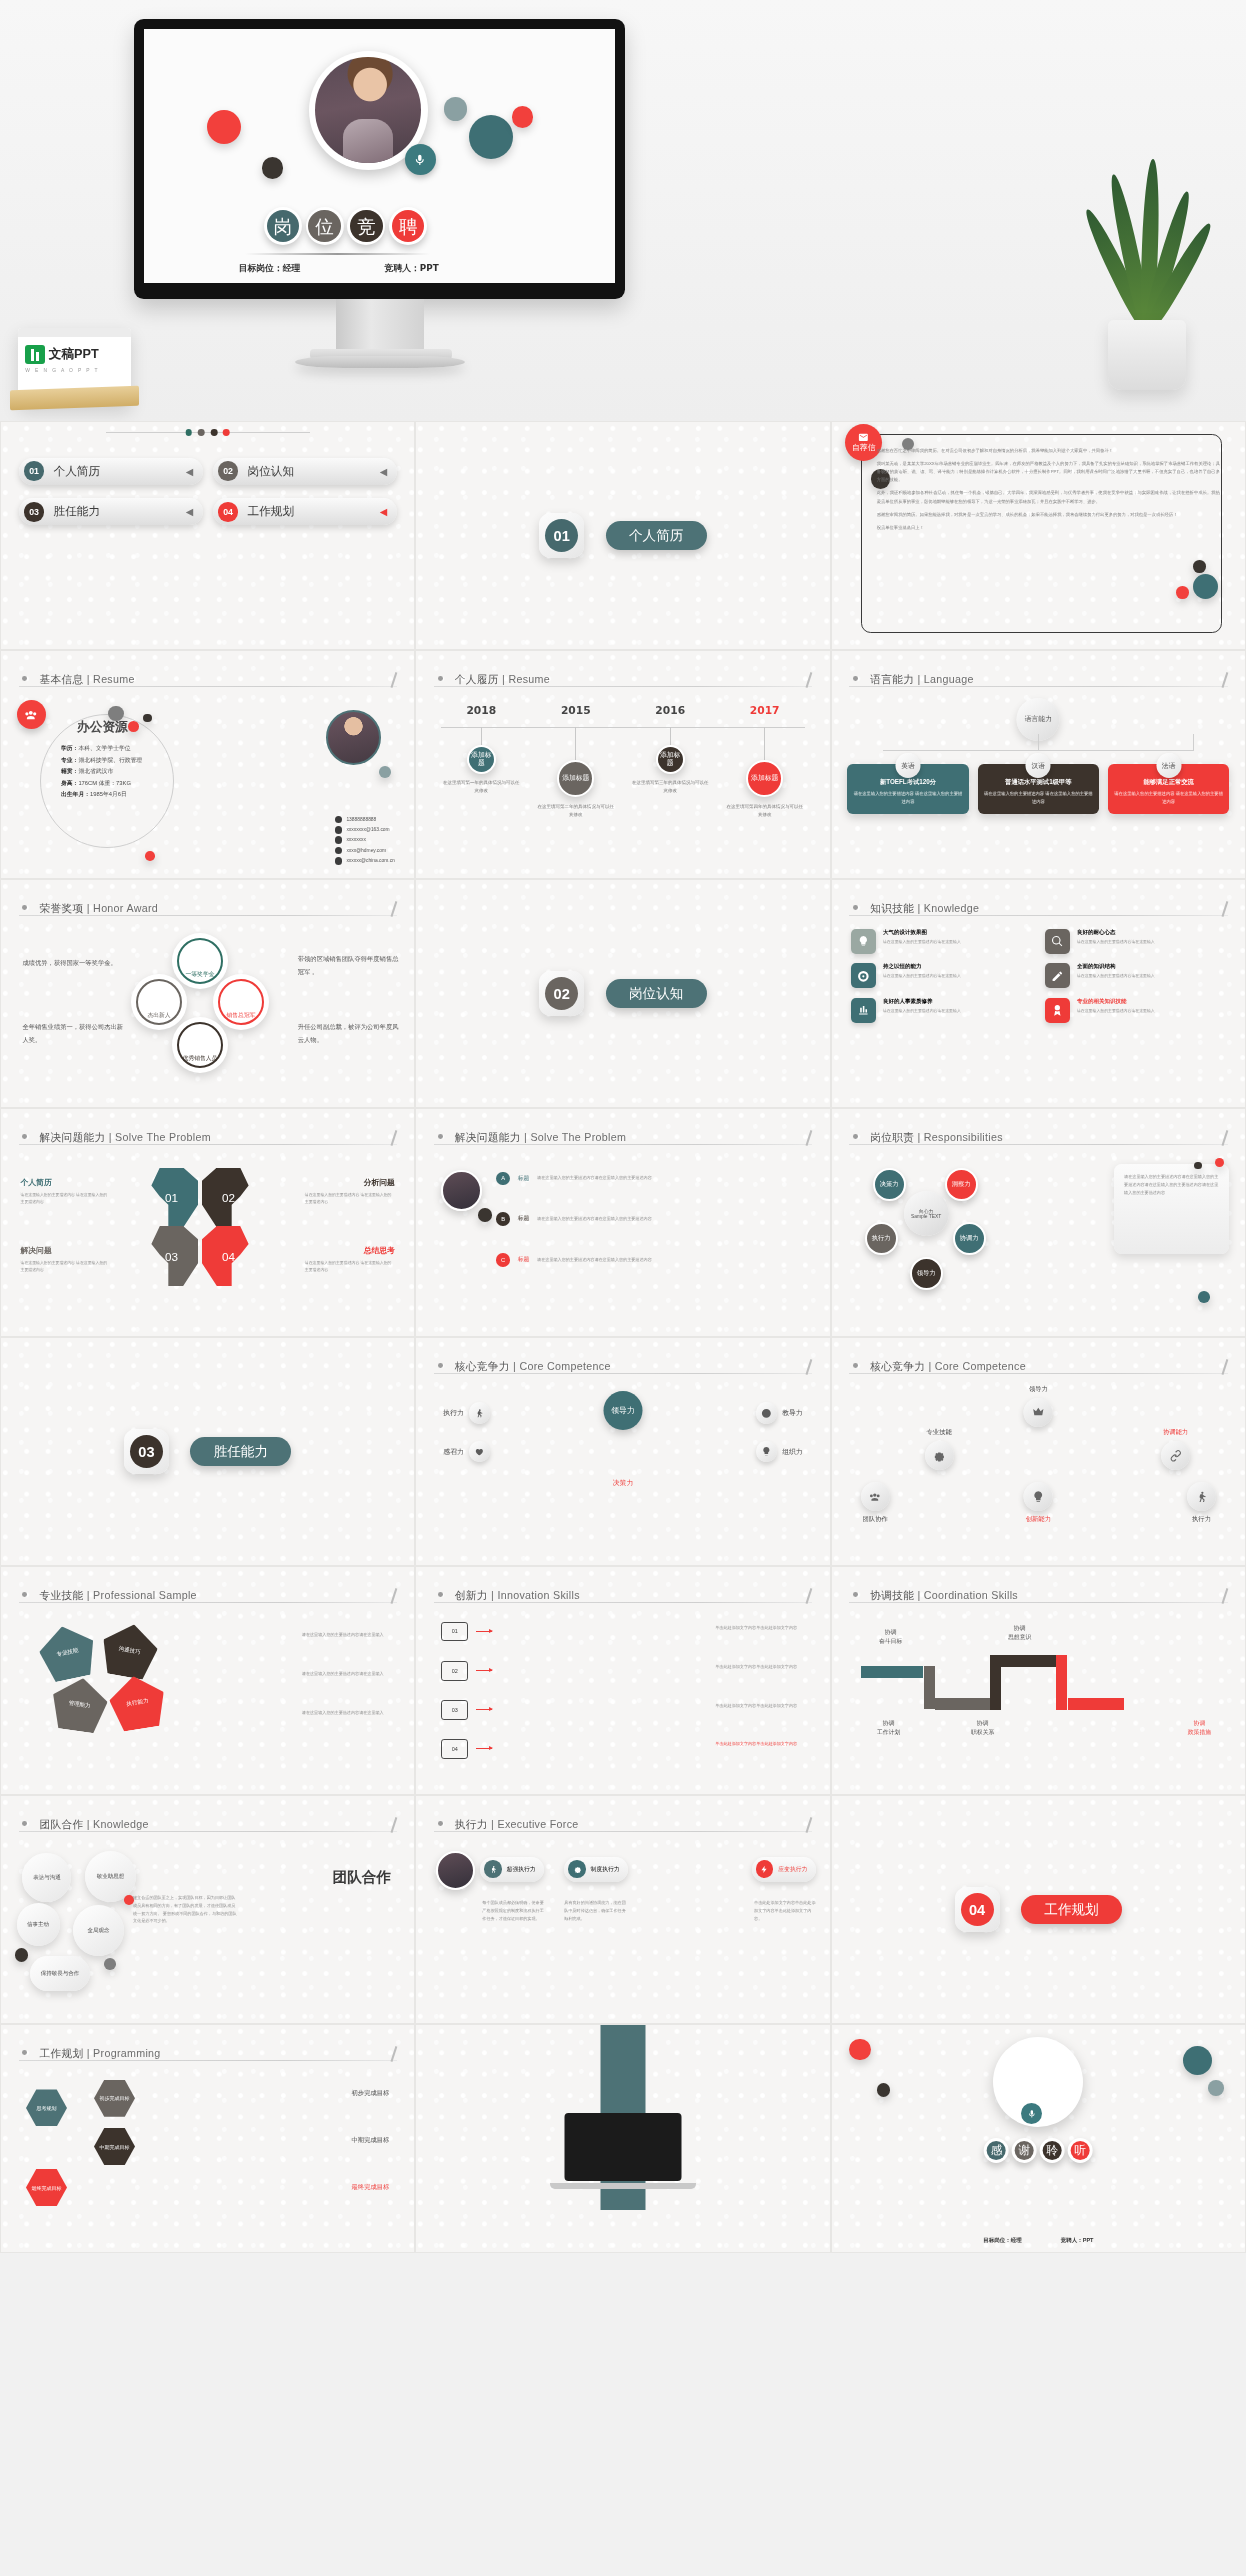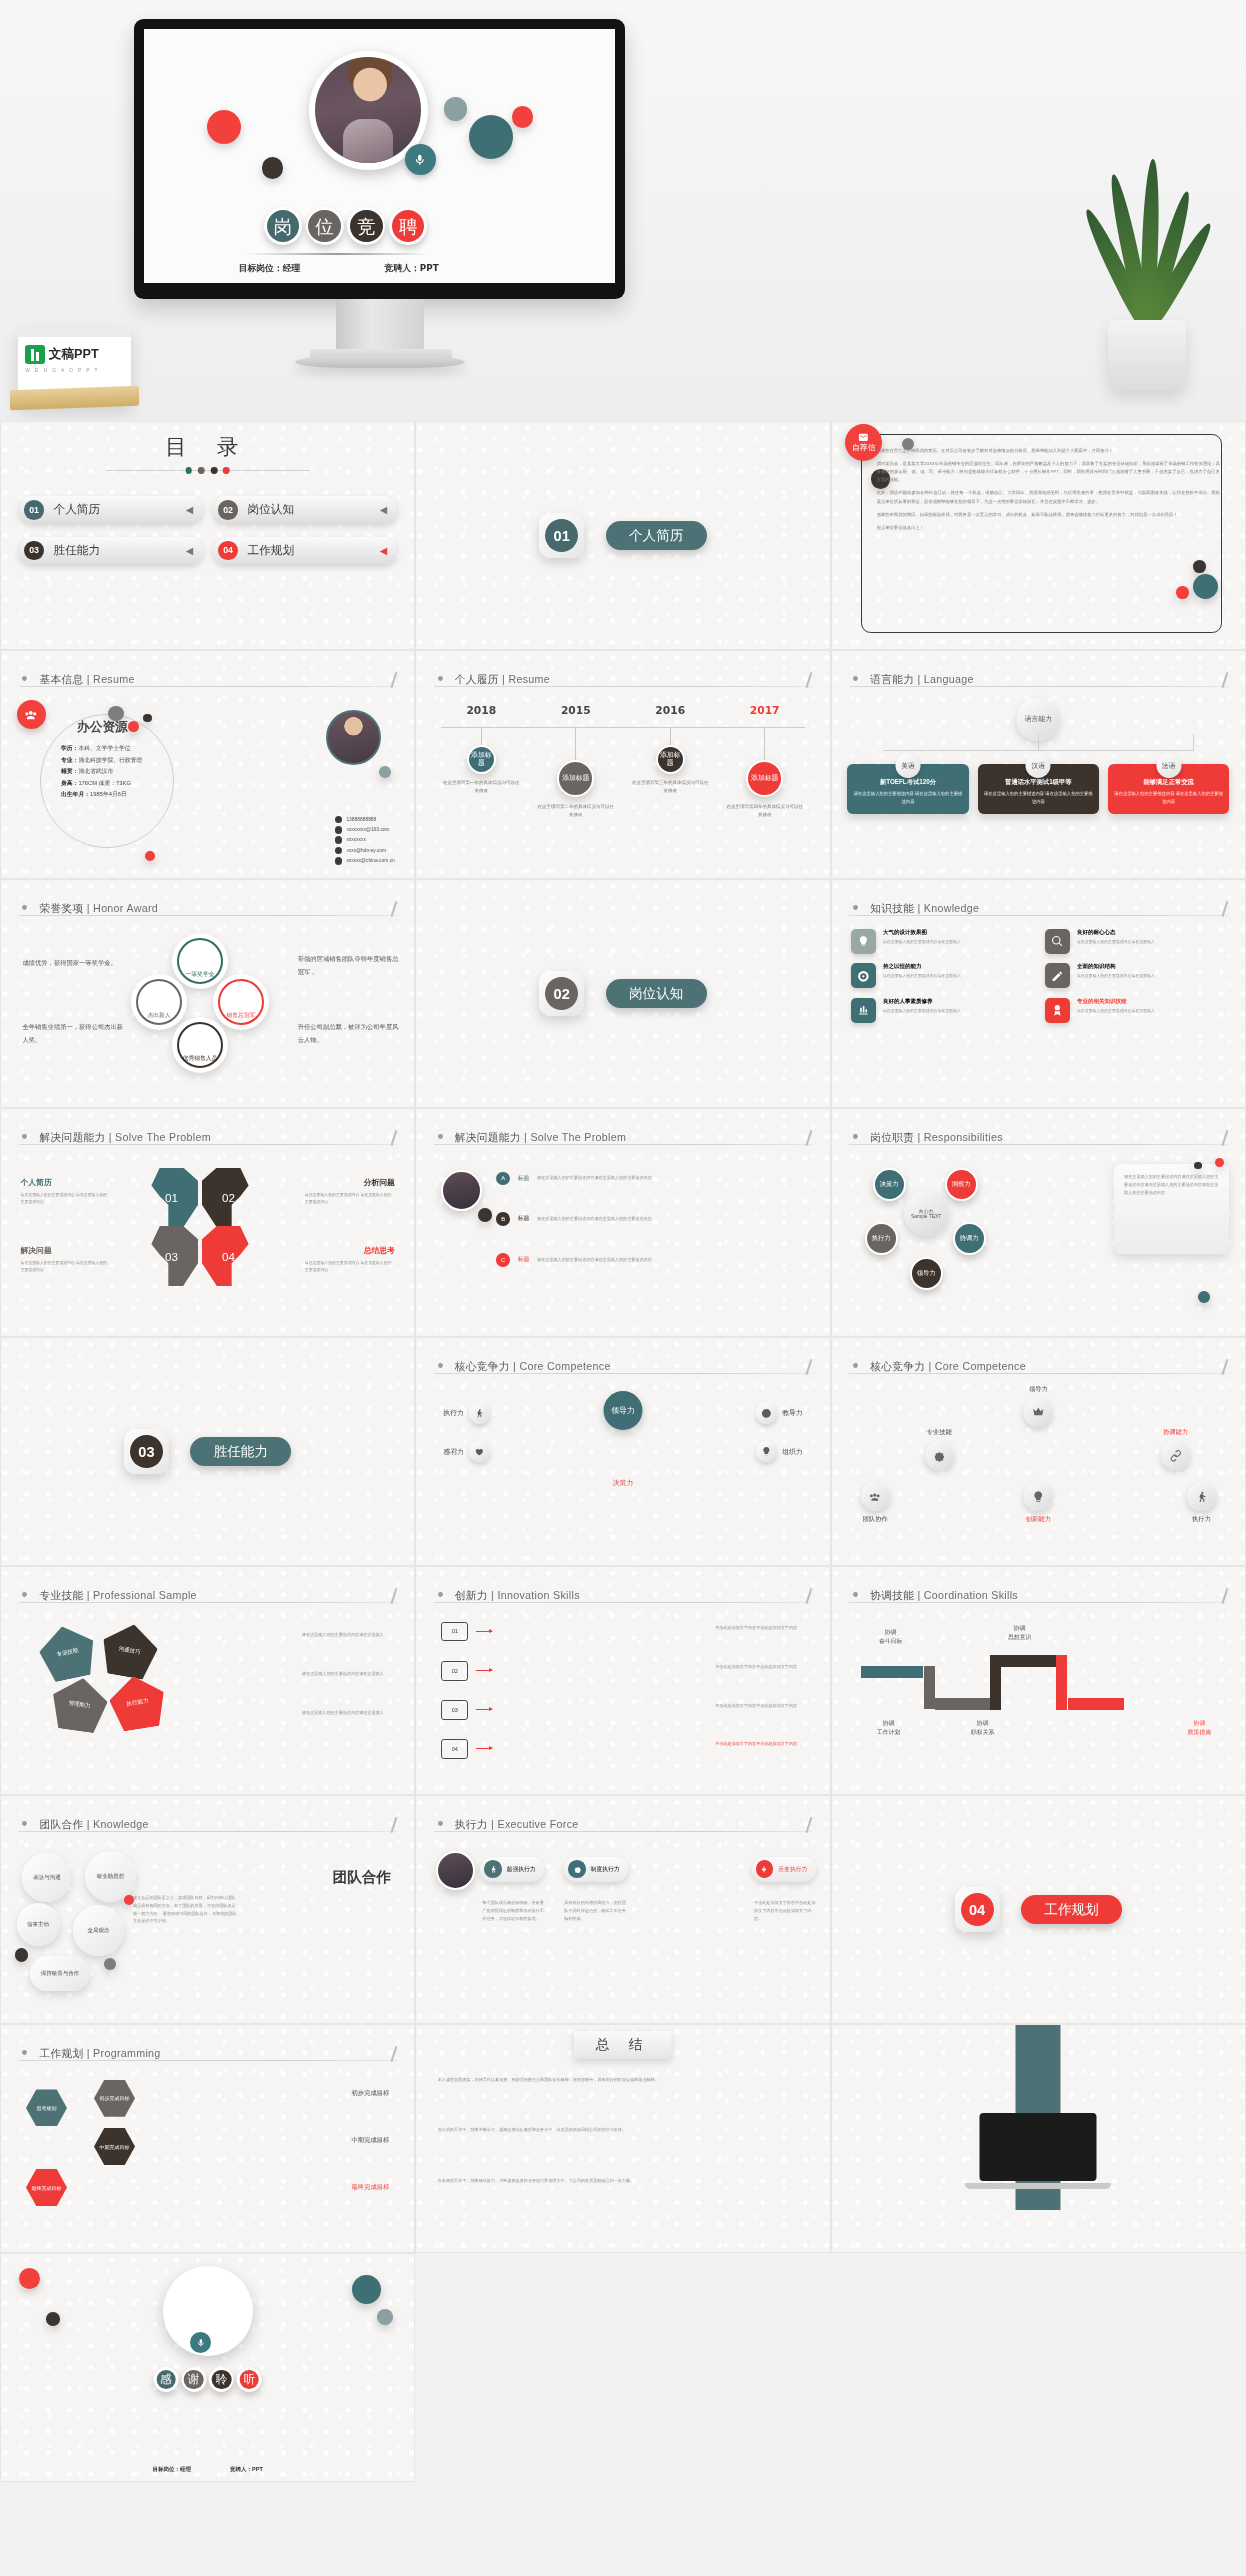--- a/index.html
+++ b/index.html
@@ -291,21 +291,20 @@
       </div>
       <div class="cal-sub">W E N G A O   P P T</div>
     </div>
     <div class="cal-base" style="position:absolute;left:9.7px;bottom:13.6px;width:129px;height:19.5px;background:linear-gradient(180deg,#e8cf9a,#d0ad66);transform:skewY(-2deg);border-radius:1.9px;"></div>
   </div>
 
   <div class="grid">
 
     <div class="slide">
       <div class="body" style="top:0">
-        <div class="toc-title">目 录</div>
         <div class="toc-rule">
           <span class="toc-dots">
             <span style="background:#2f6f63"></span>
             <span style="background:#6a6560"></span>
             <span style="background:#3c332c"></span>
             <span style="background:#ef3b38"></span>
           </span>
         </div>
         <div class="toc-list">
           <div class="toc-item">
@@ -950,28 +949,20 @@
         <span class="hexb" style="left:25px;top:21.4px;background:#4d7276;">思考规划</span>
         <span class="hexb" style="left:93px;top:11.7px;background:#6a6560;">初步完成目标</span>
         <span class="hexb" style="left:93px;top:60px;background:#3c332c;">中期完成目标</span>
         <span class="hexb" style="left:25px;top:101px;background:#ef3b38;">最终完成目标</span>
         <span class="pg-lab" style="right:25px;top:21.4px;">初步完成目标</span>
         <span class="pg-lab" style="right:25px;top:68px;">中期完成目标</span>
         <span class="pg-lab" style="right:25px;top:115px;color:#ef3b38;">最终完成目标</span>
       </div>
     </div>
 
-    <div class="slide">
-      <div class="body" style="top:0">
-        <span class="sm-ttl">总 结</span>
-        <span class="sm-para" style="top:51px;">本人诚恳勤恳踏实，对待工作认真负责，有较强的责任心和团队合作精神，能吃苦耐劳，具有良好的职业道德和敬业精神。</span>
-        <span class="sm-para" style="top:101px;">在今后的工作中，我将不断学习，提高自身综合素质和业务水平，以优异的成绩回报公司的信任与支持。</span>
-        <span class="sm-para" style="top:152px;">在未来的工作中，我将继续努力，不断提高自身的业务能力和管理水平，为公司的发展贡献自己的一份力量。</span>
-      </div>
-    </div>
 
     <div class="slide">
       <div class="body" style="top:0">
         <span class="lt-band"></span>
         <span class="lt-screen"><span class="lt-in"></span></span>
         <span class="lt-base"></span>
       </div>
     </div>
 
     <div class="slide">

